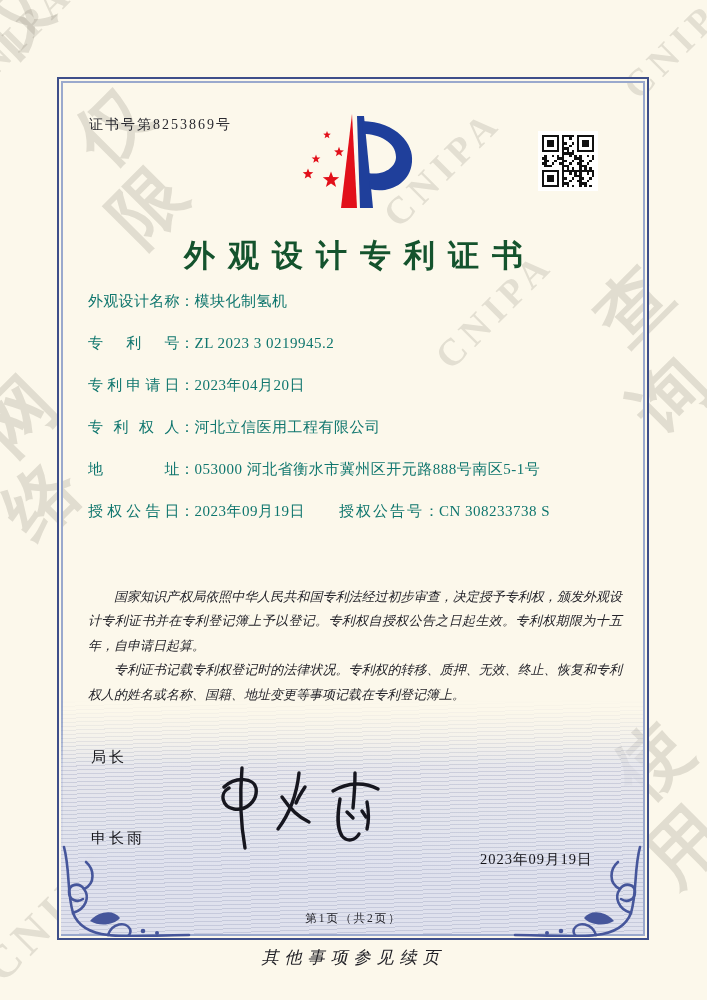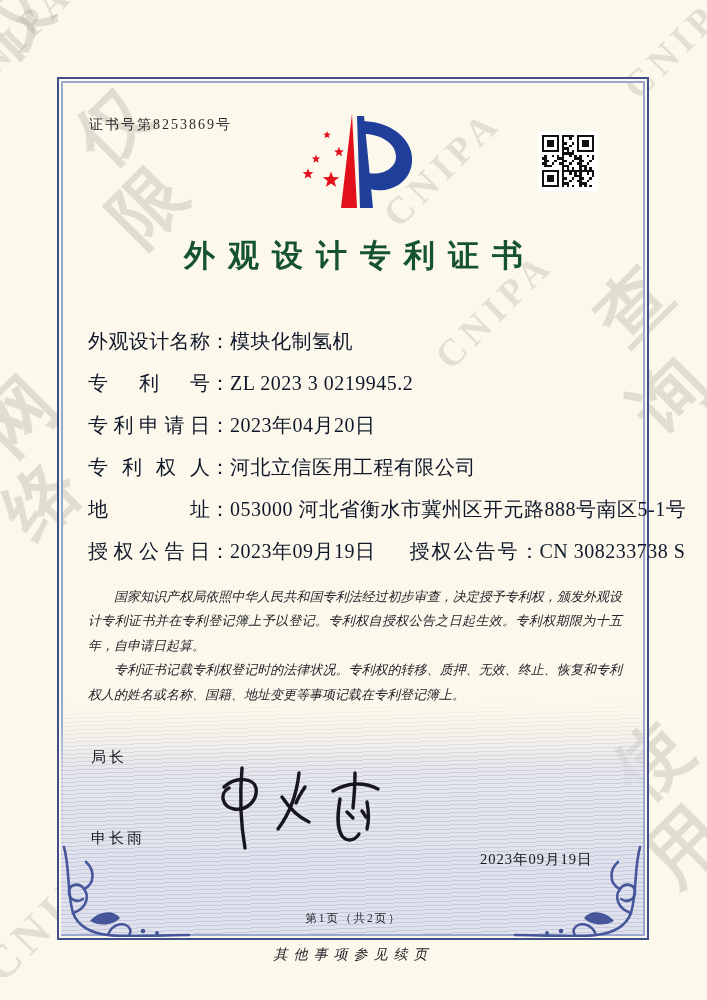--- a/index.html
+++ b/index.html
@@ -19,21 +19,21 @@
          box-shadow: inset 0 0 0 2px #fcf8eb, inset 0 0 0 4px #9aa9cd;}
   
   .cert-no{position:absolute;left:89px;top:116px;z-index:2;font-size:14px;letter-spacing:2px;color:#2a2a30;}
   .logo{position:absolute;left:283px;top:109px;width:145px;height:108px;z-index:2;}
   .qr{position:absolute;left:538px;top:131px;width:60px;height:60px;z-index:2;
       background:#ffffff;padding:4px;box-sizing:border-box;}
   .qr svg{width:100%;height:100%;display:block;}
   .title{position:absolute;left:0;right:0;top:235px;z-index:2;text-align:center;
          font-size:31px;font-weight:bold;letter-spacing:13px;text-indent:13px;color:#14532d;}
   
-  .fields{position:absolute;left:88px;top:291px;width:545px;z-index:2;font-size:20px;color:#0f172a;margin-top:40px;}
+  .fields{position:absolute;left:88px;top:291px;width:545px;z-index:2;font-size:15px;color:#0f766e;}
   .frow{margin-bottom:21px;line-height:21px;white-space:nowrap;}
   .f-label{display:inline-block;width:6.1em;text-align:justify;text-align-last:justify;vertical-align:top;}
   .f-value{letter-spacing:0.5px;}
   .f-pair2{margin-left:34px;}
   .f-label2{letter-spacing:2px;}
   
   .paras{position:absolute;left:88px;top:585px;width:534px;z-index:2;
          font-size:13px;line-height:1.88;font-style:italic;text-align:justify;color:#23232a;}
   .paras p{margin:0;text-indent:2em;}
   
@@ -48,21 +48,21 @@
   .fl-right{left:513px;top:845px;transform:scaleX(-1);}
   
   .sig-title{position:absolute;left:91px;top:748px;z-index:2;font-size:15px;letter-spacing:3px;}
   .sig-name{position:absolute;left:91px;top:829px;z-index:2;font-size:15px;letter-spacing:3px;}
   .sig-svg{position:absolute;left:196px;top:760px;width:205px;height:92px;z-index:2;}
   .issue-date{position:absolute;left:480px;top:850px;z-index:2;font-size:14.5px;letter-spacing:1px;}
   
   .page-ind{position:absolute;left:0;right:0;top:911px;z-index:2;text-align:center;
             font-size:11.5px;letter-spacing:2px;color:#26262c;}
   .cont-note{position:absolute;left:0;right:0;top:946px;z-index:2;text-align:center;
-             font-size:14px;letter-spacing:6px;font-style:italic;color:#1e1e24;}
+             font-size:17px;letter-spacing:6px;font-style:italic;color:#1e1e24;}
 </style>
 </head>
 <body>
 
 <div class="page">
 
   <span class="wm wm-char" style="left:-22px;top:-28px;">仅</span>
   <span class="wm wm-brand" style="left:-60px;top:18px;">CNIPA</span>
   <span class="wm wm-char" style="left:78px;top:78px;">仅</span>
   <span class="wm wm-char" style="left:112px;top:158px;">限</span>

